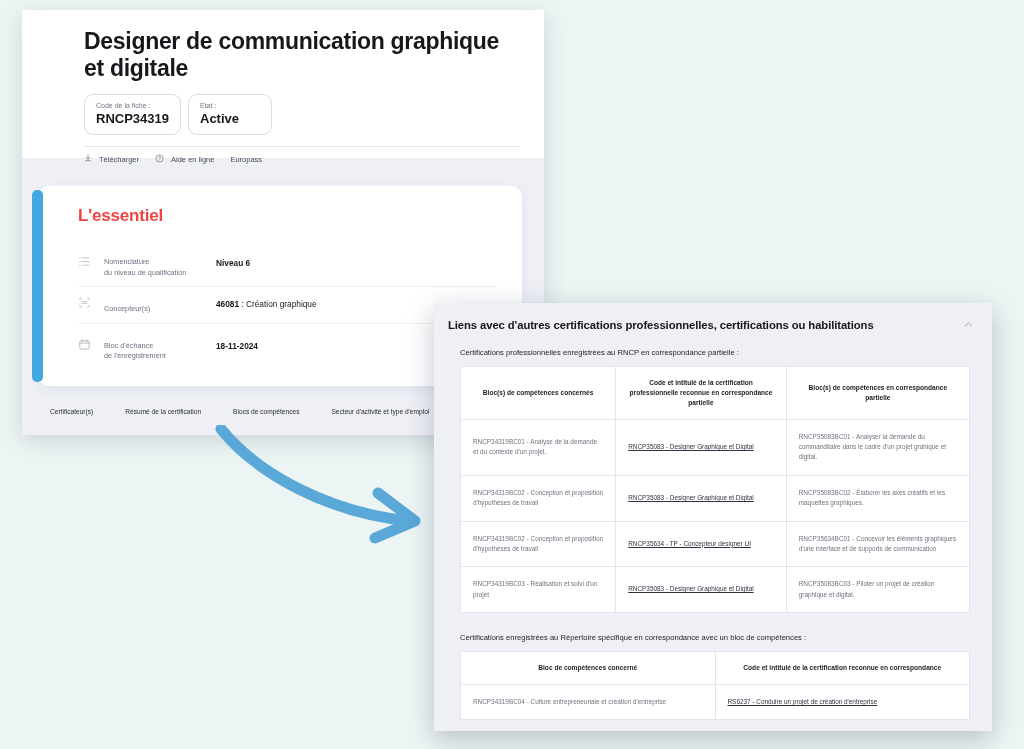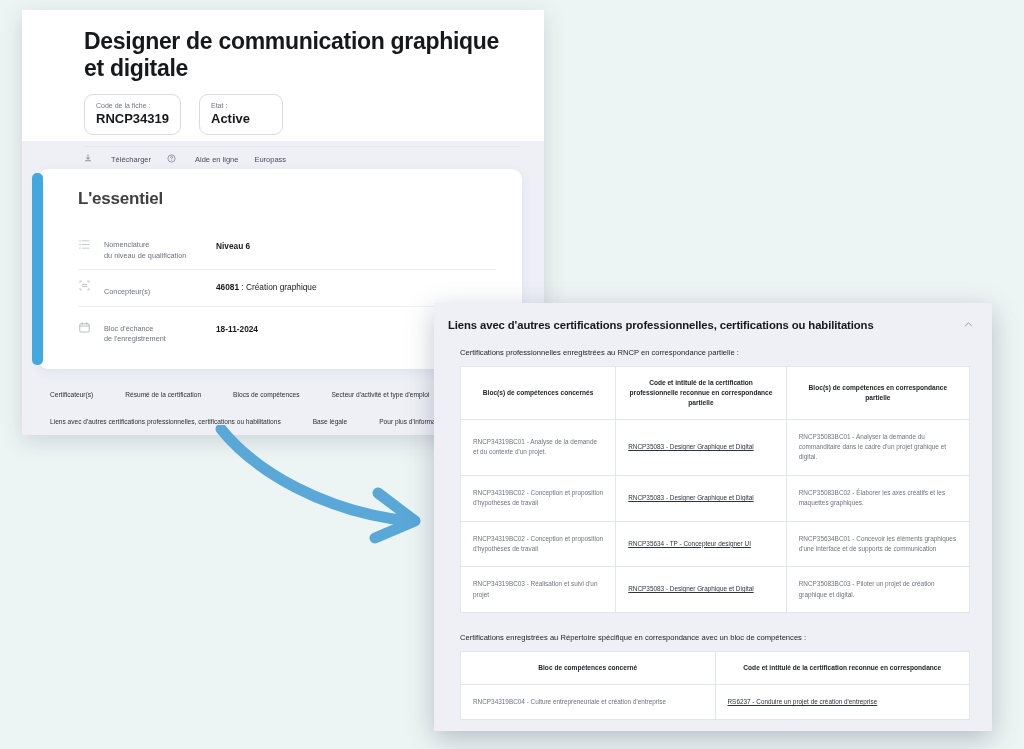--- a/index.html
+++ b/index.html
@@ -19,63 +19,63 @@
     width:522px; height:425px;
     background:#eef0f6;
     box-shadow:0 6px 22px rgba(40,50,80,.17);
     overflow:hidden;
   }
 
   
   .lw-header{
     background:#ffffff;
     padding:18px 24px 14px 62px;
-    height:131px;
+    height:148px;
     box-sizing:border-box;
   }
   .lw-title{
     font-size:23px;
     font-weight:bold;
     color:#17181c;
     line-height:1.17;
     letter-spacing:-.3px;
     margin:0 0 12px 0;
     max-width:420px;
   }
-  .code-boxes{display:flex;gap:18px;margin-bottom:11px;}
+  .code-boxes{display:flex;gap:7px;margin-bottom:11px;}
   .code-box{
     border:1px solid #d9dbe3;
     border-radius:9px;
     padding:6px 11px 7px 11px;
     min-width:60px;
   }
   .cb-label{font-size:7px;color:#707482;line-height:1.3;margin-bottom:1px;}
   .cb-value{font-size:13px;font-weight:bold;color:#17181c;line-height:1.2;}
   .lw-sep{height:1px;background:#e6e8ee;margin:0 0 0 0;}
   .lw-links{display:flex;align-items:center;gap:16px;padding-top:7px;}
-  .lw-link{display:flex;align-items:center;gap:19px;font-size:7.5px;color:#4a4d58;}
+  .lw-link{display:flex;align-items:center;gap:7px;font-size:7.5px;color:#4a4d58;}
   .ic{flex:0 0 auto;display:inline-block;}
 
   
   .ess-wrap{padding:28px 22px 0 16px;}
   .ess-card{
     position:relative;
     background:#ffffff;
     border-radius:11px;
     padding:20px 26px 16px 40px;
     box-shadow:0 3px 12px rgba(40,50,80,.07);
     min-height:168px;
     box-sizing:border-box;
   }
   .ess-accent{
     position:absolute;left:-6px;top:4px;bottom:4px;width:11px;
     background:#41a9e0;border-radius:5px;
   }
   .ess-title{
-    font-size:17px;font-weight:bold;color:#404040;
+    font-size:17px;font-weight:bold;color:#ef4444;
     margin:0 0 14px 0;letter-spacing:-.2px;
   }
   .ess-row{
     display:flex;align-items:center;
     padding:7px 0 8px 0;
     border-bottom:1px solid #eef0f4;
   }
   .ess-row:last-child{border-bottom:none;}
   .ess-ic{width:26px;flex:0 0 26px;color:#b9bcc6;}
   .ess-label{

